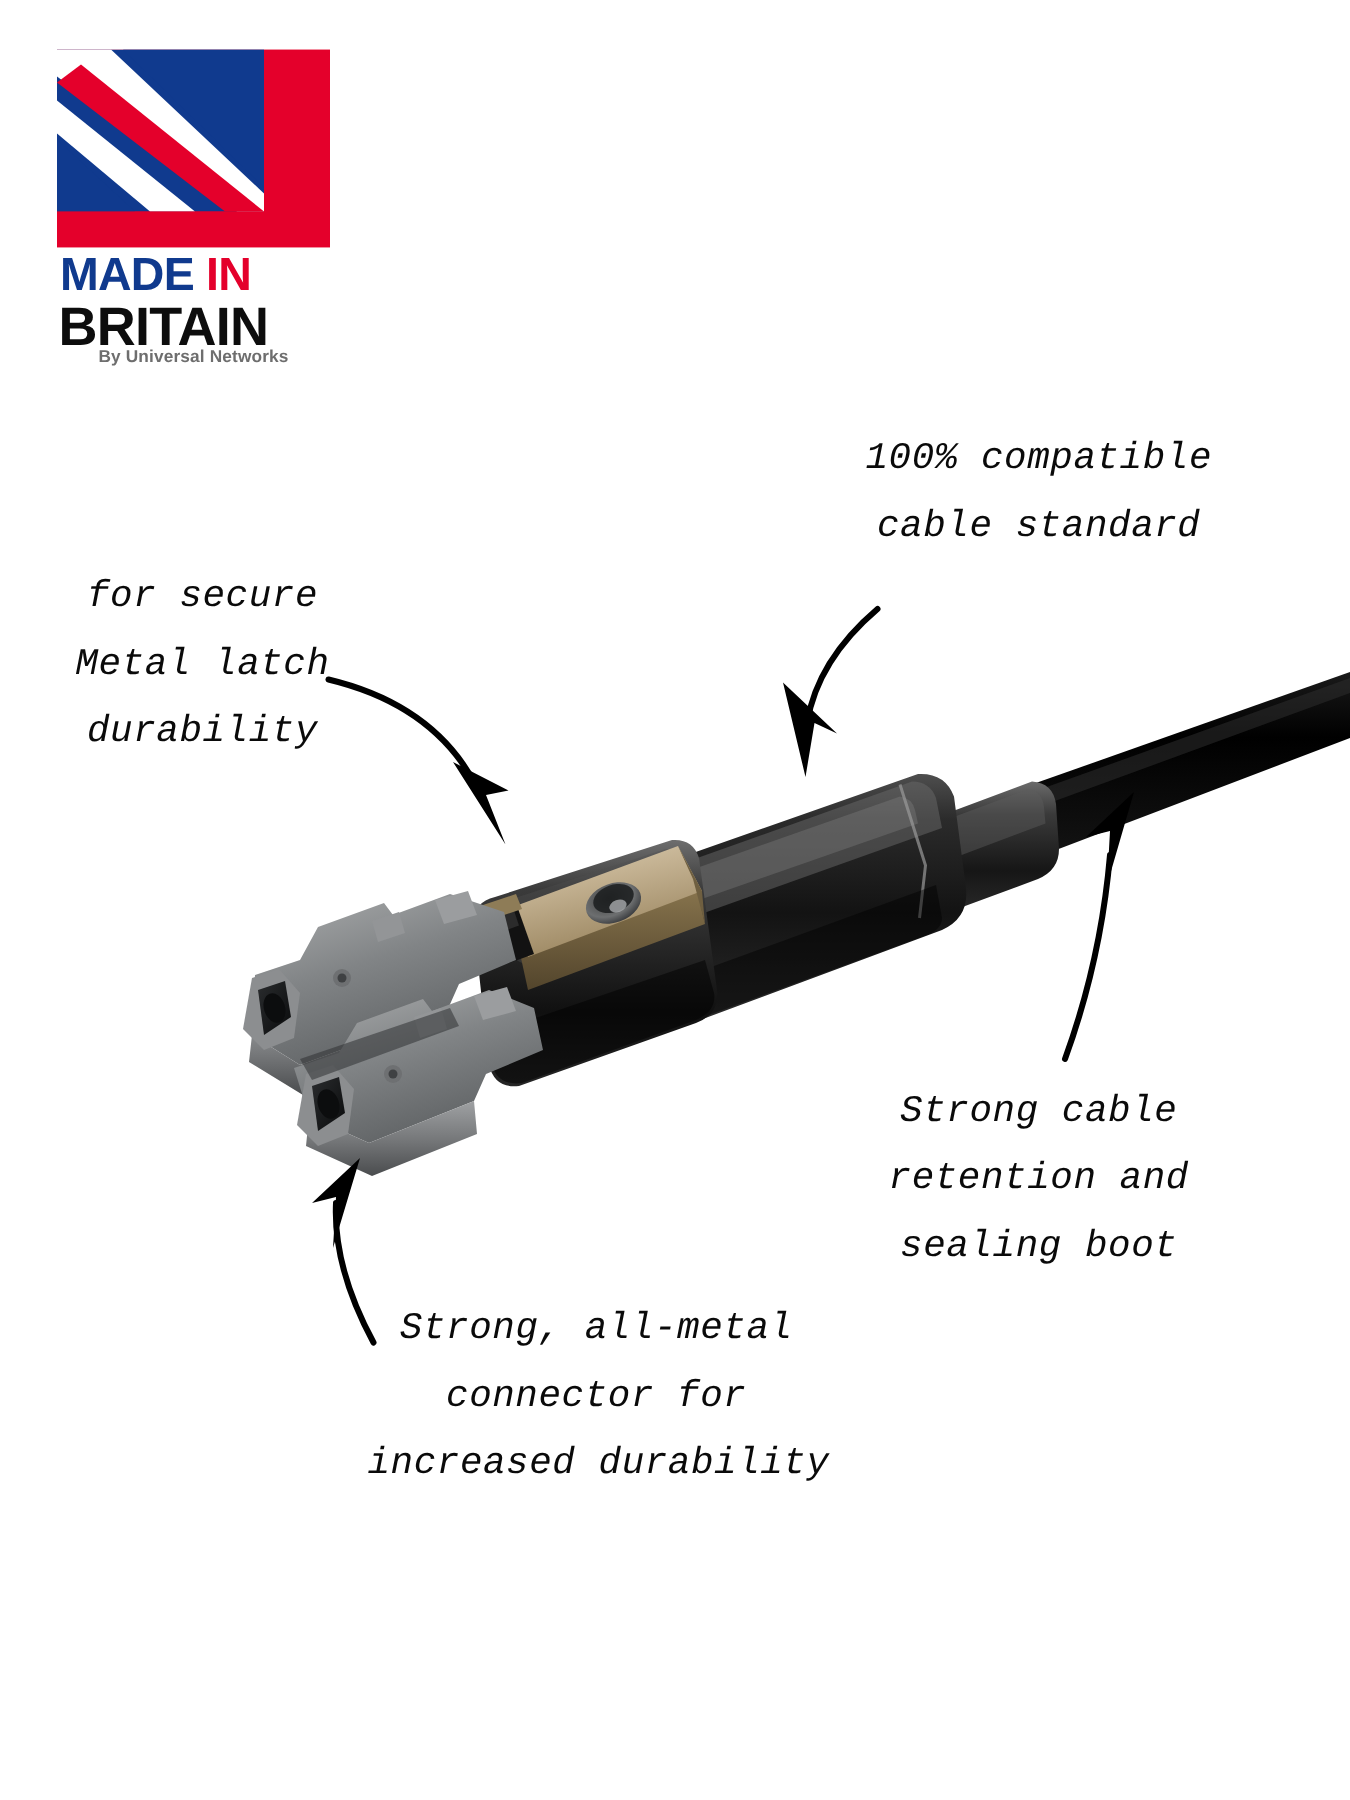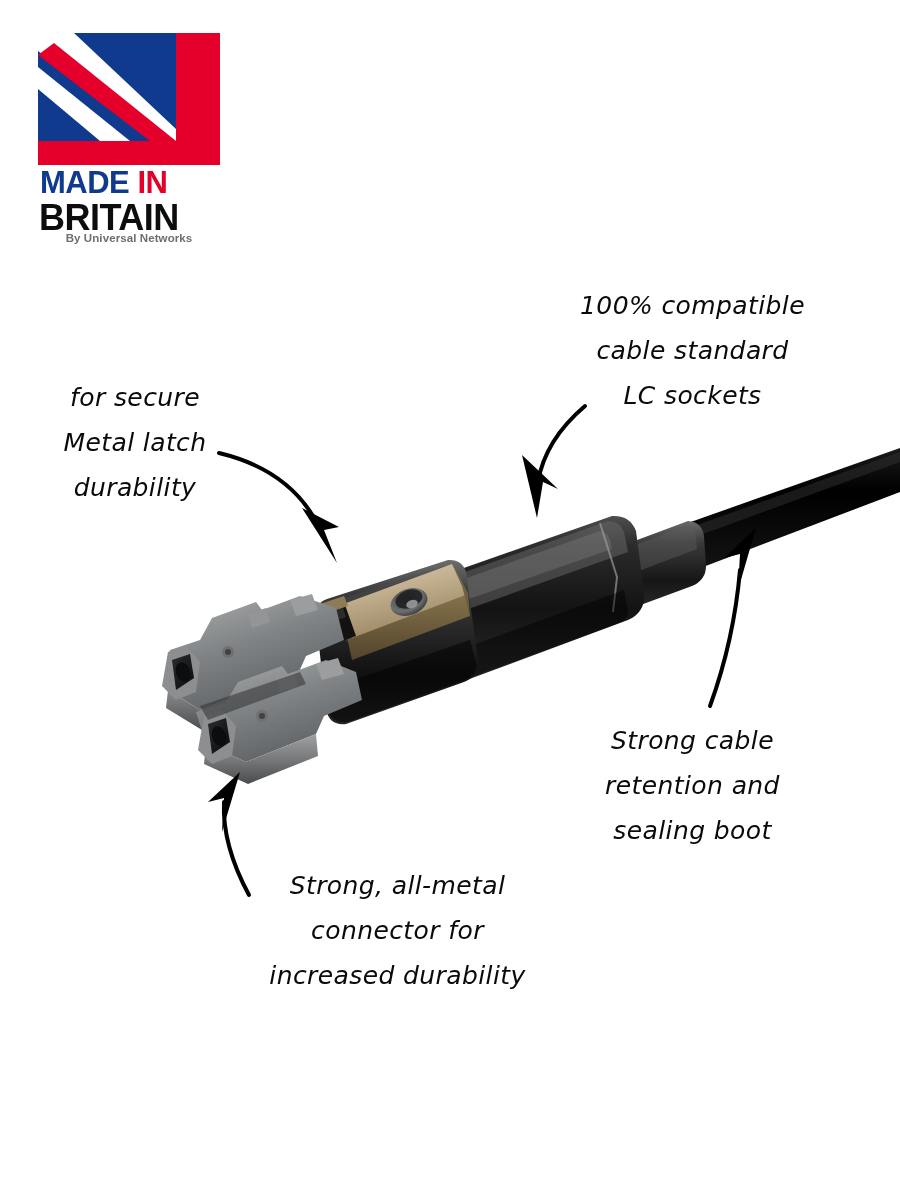--- a/index.html
+++ b/index.html
@@ -77,21 +77,21 @@
   .callout {
     position: absolute;
     font-family: "DejaVu Sans", sans-serif;
     font-style: italic;
     font-size: 25px;
     line-height: 45px;
     color: #0a0a0a;
     white-space: nowrap;
     letter-spacing: 0.4px;
   }
-  .callout .ln { display: block; }
+  .callout .ln { display: block; font-family: Liberation Mono, monospace; }
   #callout-latch      { left: 30px;  top: 375px; width: 210px; text-align: center; }
   #callout-compatible { left: 555px; top: 283px; width: 275px; text-align: center; }
   #callout-boot       { left: 575px; top: 718px; width: 235px; text-align: center; }
   #callout-robust     { left: 245px; top: 863px; width: 305px; text-align: center; }
 
   
   #product {
     position: absolute;
     left: 0;
     top: 0;
@@ -312,21 +312,20 @@
 
   <div class="callout" id="callout-latch">
     <span class="ln">for secure</span>
     <span class="ln">Metal latch</span>
     <span class="ln">durability</span>
   </div>
 
   <div class="callout" id="callout-compatible">
     <span class="ln">100% compatible</span>
     <span class="ln">cable standard</span>
-    <span class="ln">LC sockets</span>
   </div>
 
   <div class="callout" id="callout-boot">
     <span class="ln">Strong cable</span>
     <span class="ln">retention and</span>
     <span class="ln">sealing boot</span>
   </div>
 
   <div class="callout" id="callout-robust">
     <span class="ln">Strong, all-metal</span>

